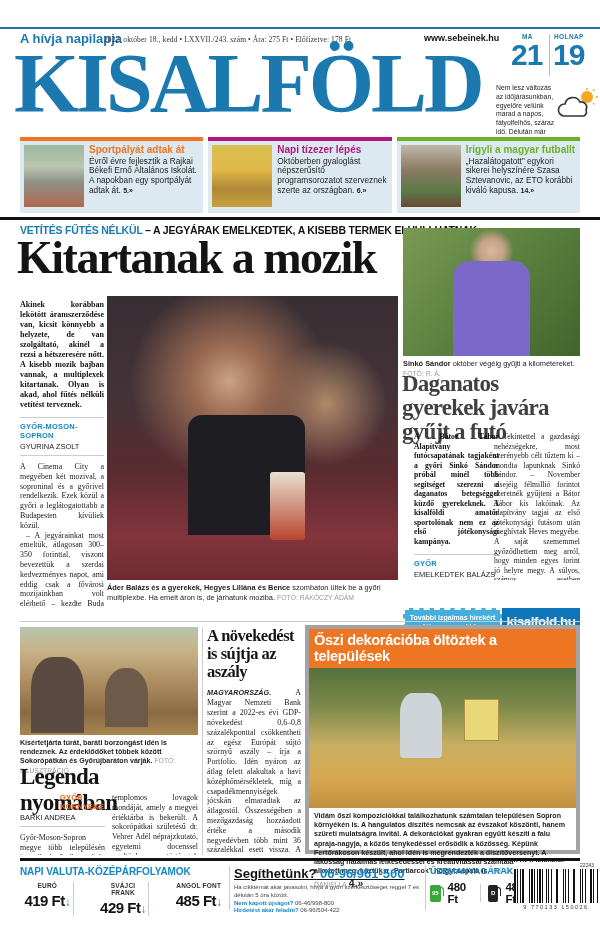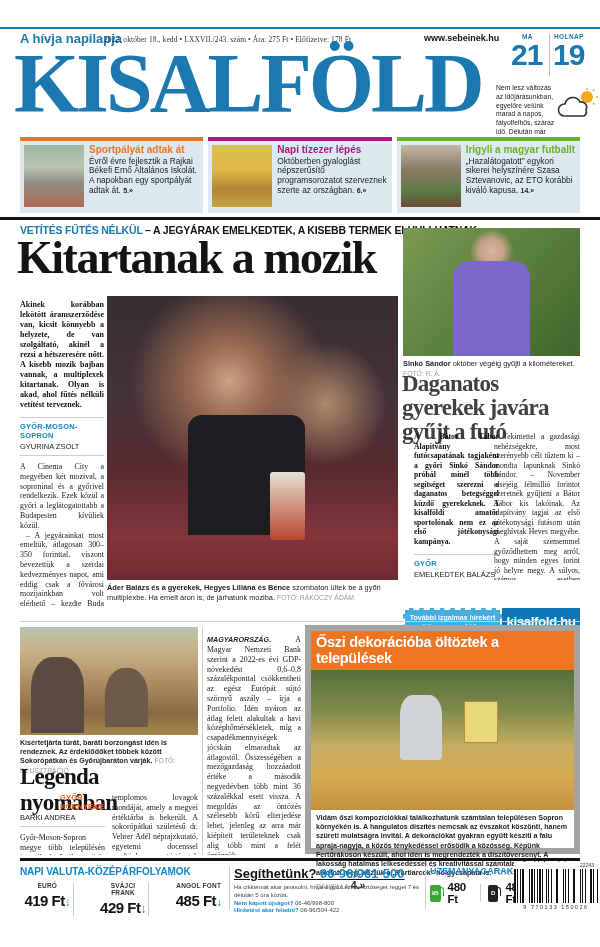--- a/index.html
+++ b/index.html
@@ -88,21 +88,21 @@
   .legend-headline { position:absolute; left:20px; top:764px; width:180px; font-size:23px; letter-spacing:-0.8px; color:#141414; }
   .legend-left { position:absolute; left:20px; top:793px; width:85px; height:62px; overflow:hidden; }
   .legend-right { position:absolute; left:112px; top:793px; width:86px; height:62px; overflow:hidden; }
 
   
   .drought { position:absolute; left:207px; top:627px; width:94px; height:228px; overflow:hidden; }
   .drought-headline { font-size:16.5px; letter-spacing:-0.5px; line-height:1.08; color:#141414; }
   .flag { font-weight:bold; font-style:italic; font-family:"Liberation Sans", sans-serif; font-size:7.2px; }
 
   
-  .autumn-box { position:absolute; left:305px; top:625px; width:275px; height:229px; border:6px solid #a3a3a3; background:#fff; }
+  .autumn-box { position:absolute; left:305px; top:625px; width:275px; height:229px; border:4px solid #a3a3a3; background:#fff; }
   .autumn-banner { background:#ee7623; color:#fff; font-weight:bold; font-size:14.5px; letter-spacing:-0.3px; padding:3px 5px 4px 5px; }
   .autumn-photo { height:140px;
     background: linear-gradient(180deg,#55703c 0%, #7d8a4a 28%, #c8ae62 55%, #d8a850 78%, #c09040 100%); }
   .autumn-photo .scare { position:absolute; left:34%; top:18%; width:16%; height:46%; background:#cfd4d8; border-radius:30% 30% 4px 4px; }
   .autumn-photo .sign { position:absolute; left:58%; top:22%; width:13%; height:30%; background:#e8d87a; border:1px solid #b09040; }
   .autumn-caption { padding:4px 5px; }
 
   .footer-rule { position:absolute; left:20px; right:20px; top:858px; height:3px; background:#111; }
   .fx-title { position:absolute; left:20px; top:866px; font-size:10px; font-weight:bold; color:#1486c8; letter-spacing:-0.1px; }
   .fx-row { position:absolute; left:22px; top:882px; width:202px; display:flex;gap:24px; }
@@ -250,20 +250,21 @@
       <div class="sect orange">GYŐR KÖRNYÉKE</div>
       <div class="byline">BARKI ANDREA</div>
     </div>
     <p class="body-par">Győr-Moson-Sopron megye több településén ismerik és őrzik a vörös barátok, azaz a</p>
   </div>
   <div class="legend-right">
     <p class="body-par" style="margin-top:0;"><span>templomos lovagok mondáját, amely a megyei értéktárba is bekerült. A sokorópátkai születésű dr. Vehrer Adél néprajzkutató, egyetemi docenssel eredtünk a történetek nyomába. </span></p>
   </div>
 
   <div class="drought">
+    <h3 class="drought-headline serif">A növekedést is sújtja az aszály</h3>
     <p class="body-par" style="margin-top:8px;"><span class="flag">MAGYARORSZÁG.</span><span> A Magyar Nemzeti Bank szerint a 2022-es évi GDP-növekedést 0,6–0,8 százalékponttal csökkentheti az egész Európát sújtó szörnyű aszály – írja a Portfolio. Idén nyáron az átlag felett alakultak a havi középhőmérsékletek, míg a csapadékmennyiségek jócskán elmaradtak az átlagostól. Összességében a mezőgazdaság hozzáadott értéke a második negyedévben több mint 36 százalékkal esett vissza. A megoldás az öntözés szélesebb körű elterjedése lehet, jelenleg az arra már kiépített területeknek csak alig több mint a felét öntözzük. </span></p>
   </div>
 
   <div class="autumn-box">
     <div class="autumn-banner">Őszi dekorációba öltöztek a települések</div>
     <div class="autumn-photo" style="position:relative;">
       <div class="scare"></div>
       <div class="sign"></div>
     </div>
     <div class="caption autumn-caption" style="font-size:7.1px;"><b>Vidám őszi kompozíciókkal találkozhatunk számtalan településen Sopron környékén is. A hangulatos díszítés nemcsak az évszakot köszönti, hanem szüreti mulatságra invitál. A dekorációkat gyakran együtt készíti a falu apraja-nagyja, a közös ténykedéssel erősödik a közösség. Képünk Fertőrákoson készült, ahol idén is megrendezték a díszítőversenyt. A lakosság hatalmas lelkesedéssel és kreativitással számtalan őszi jelenetet alkotott meg, köztük a „Partiarcok” hölgycsapata is. </b><span class="credit">FOTÓ: MÁTHÉ DANIELLA</span> <span class="jump">4.»</span></div>

